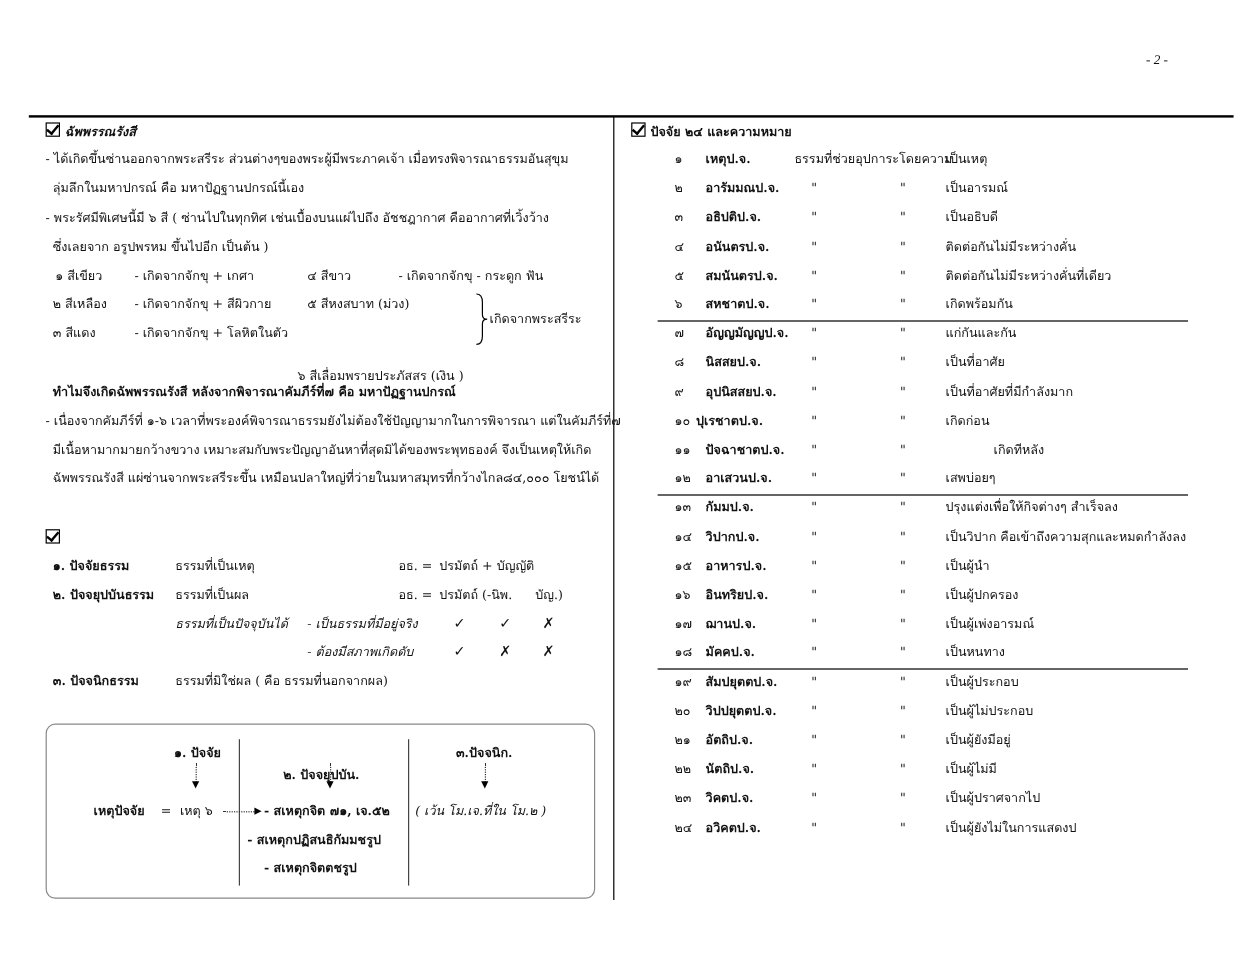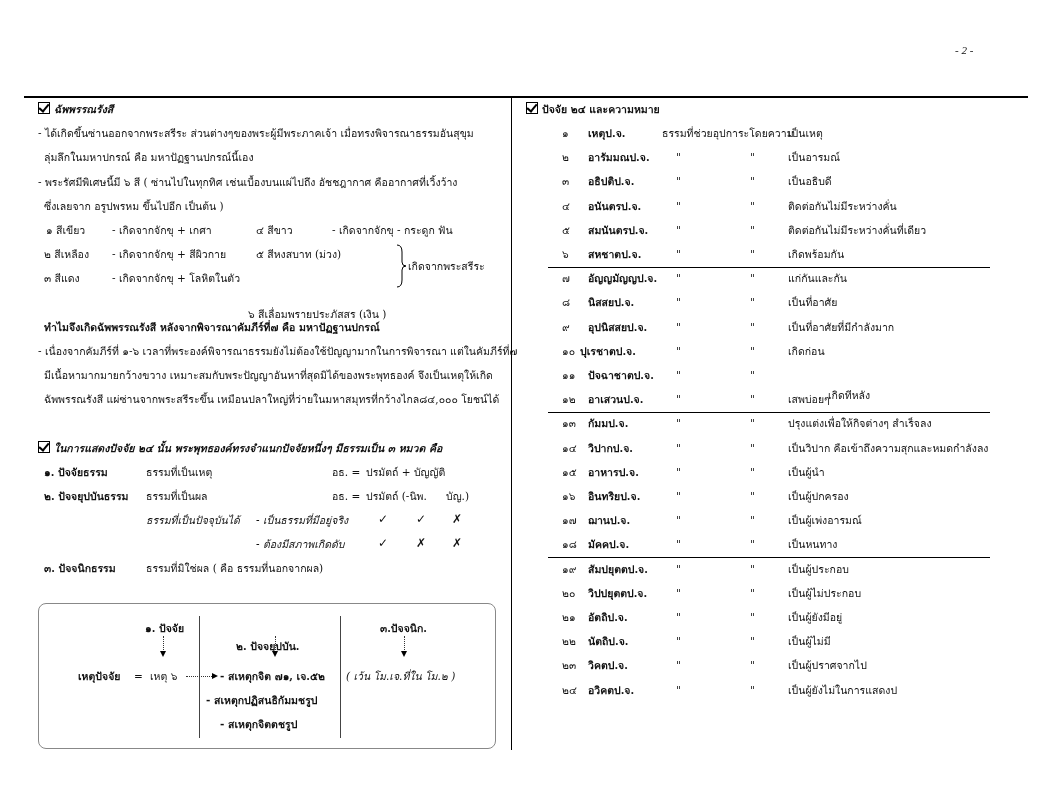--- a/index.html
+++ b/index.html
@@ -58,21 +58,21 @@
   <path d="M1 1 Q6 1 6 8 L6 18 Q6 22 10 22 Q6 22 6 26 L6 36 Q6 43 1 43" fill="none" stroke="#000" stroke-width="1"></path>
 </svg>
 <div class="abs t" style="left:408px; top:260px;">เกิดจากพระสรีระ</div>
 
 <div class="abs t b" style="left:44px; top:321px;">ทำไมจึงเกิดฉัพพรรณรังสี หลังจากพิจารณาคัมภีร์ที่๗ คือ มหาปัฏฐานปกรณ์</div>
 <div class="abs t" style="left:38px; top:345px;">- เนื่องจากคัมภีร์ที่ ๑-๖ เวลาที่พระองค์พิจารณาธรรมยังไม่ต้องใช้ปัญญามากในการพิจารณา  แต่ในคัมภีร์ที่๗</div>
 <div class="abs t" style="left:44px; top:369px;">มีเนื้อหามากมายกว้างขวาง เหมาะสมกับพระปัญญาอันหาที่สุดมิได้ของพระพุทธองค์  จึงเป็นเหตุให้เกิด</div>
 <div class="abs t" style="left:44px; top:393px;text-align:right;">ฉัพพรรณรังสี แผ่ซ่านจากพระสรีระขึ้น  เหมือนปลาใหญ่ที่ว่ายในมหาสมุทรที่กว้างไกล๘๔,๐๐๐ โยชน์ได้</div>
 
 <div class="abs t b i" style="left:38px; top:441px;">
-  <span class="check"></span><span>ในการแสดงปัจจัย ๒๔ นั้น พระพุทธองค์ทรงจำแนกปัจจัยหนึ่งๆ มีธรรมเป็น ๓  หมวด คือ</span>
+  <span class="check"></span>
 </div>
 
 <div class="abs t b" style="left:44px; top:466px;text-align:center;">๑. ปัจจัยธรรม</div>
 <div class="abs t" style="left:146px; top:466px;">ธรรมที่เป็นเหตุ</div>
 <div class="abs t" style="left:332px; top:466px;">อธ. =</div>
 <div class="abs t" style="left:366px; top:466px;">ปรมัตถ์ + บัญญัติ</div>
 
 <div class="abs t b" style="left:44px; top:490px;">๒. ปัจจยุปบันธรรม</div>
 <div class="abs t" style="left:146px; top:490px;">ธรรมที่เป็นผล</div>
 <div class="abs t" style="left:332px; top:490px;">อธ. =</div>
@@ -193,21 +193,21 @@
       <div class="abs t b" style="left: 580px; top: 345px;">ปุเรชาตป.จ.</div>
       <div class="abs t" style="left: 676px; top: 345px;">"</div>
       <div class="abs t" style="left: 750px; top: 345px;">"</div>
       <div class="abs t" style="left: 788px; top: 345px;">เกิดก่อน</div>
     </div>
     <div>
       <div class="abs t" style="left: 562px; top: 369px;">๑๑</div>
       <div class="abs t b" style="left: 588px; top: 369px;">ปัจฉาชาตป.จ.</div>
       <div class="abs t" style="left: 676px; top: 369px;">"</div>
       <div class="abs t" style="left: 750px; top: 369px;">"</div>
-      <div class="abs t" style="left: 788px; top: 389px; padding-left: 40px;">เกิดทีหลัง</div>
+      <div class="abs t" style="left: 788px; top: 369px; padding-left: 40px;">เกิดทีหลัง</div>
     </div>
     <div>
       <div class="abs t" style="left: 562px; top: 393px;">๑๒</div>
       <div class="abs t b" style="left: 588px; top: 393px;">อาเสวนป.จ.</div>
       <div class="abs t" style="left: 676px; top: 393px;">"</div>
       <div class="abs t" style="left: 750px; top: 393px;">"</div>
       <div class="abs t" style="left: 788px; top: 393px;">เสพบ่อยๆ</div>
     </div>
     <div class="abs row-line" style="left: 548px; width: 442px; top: 412px;"></div>
     <div>

